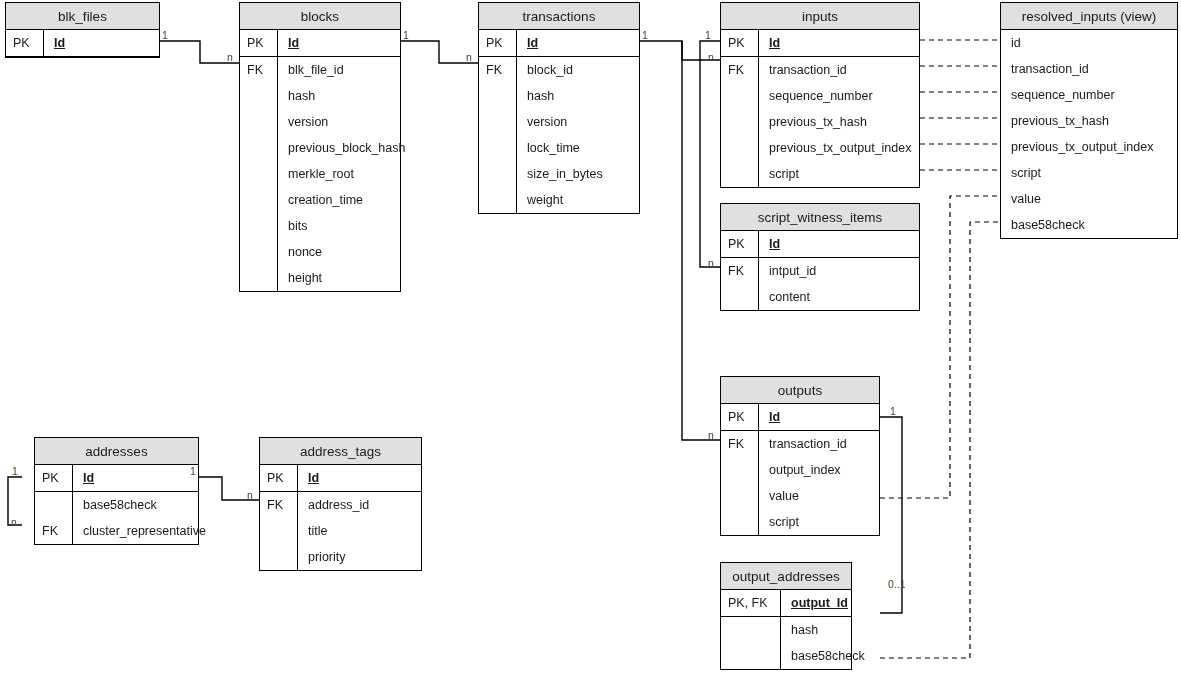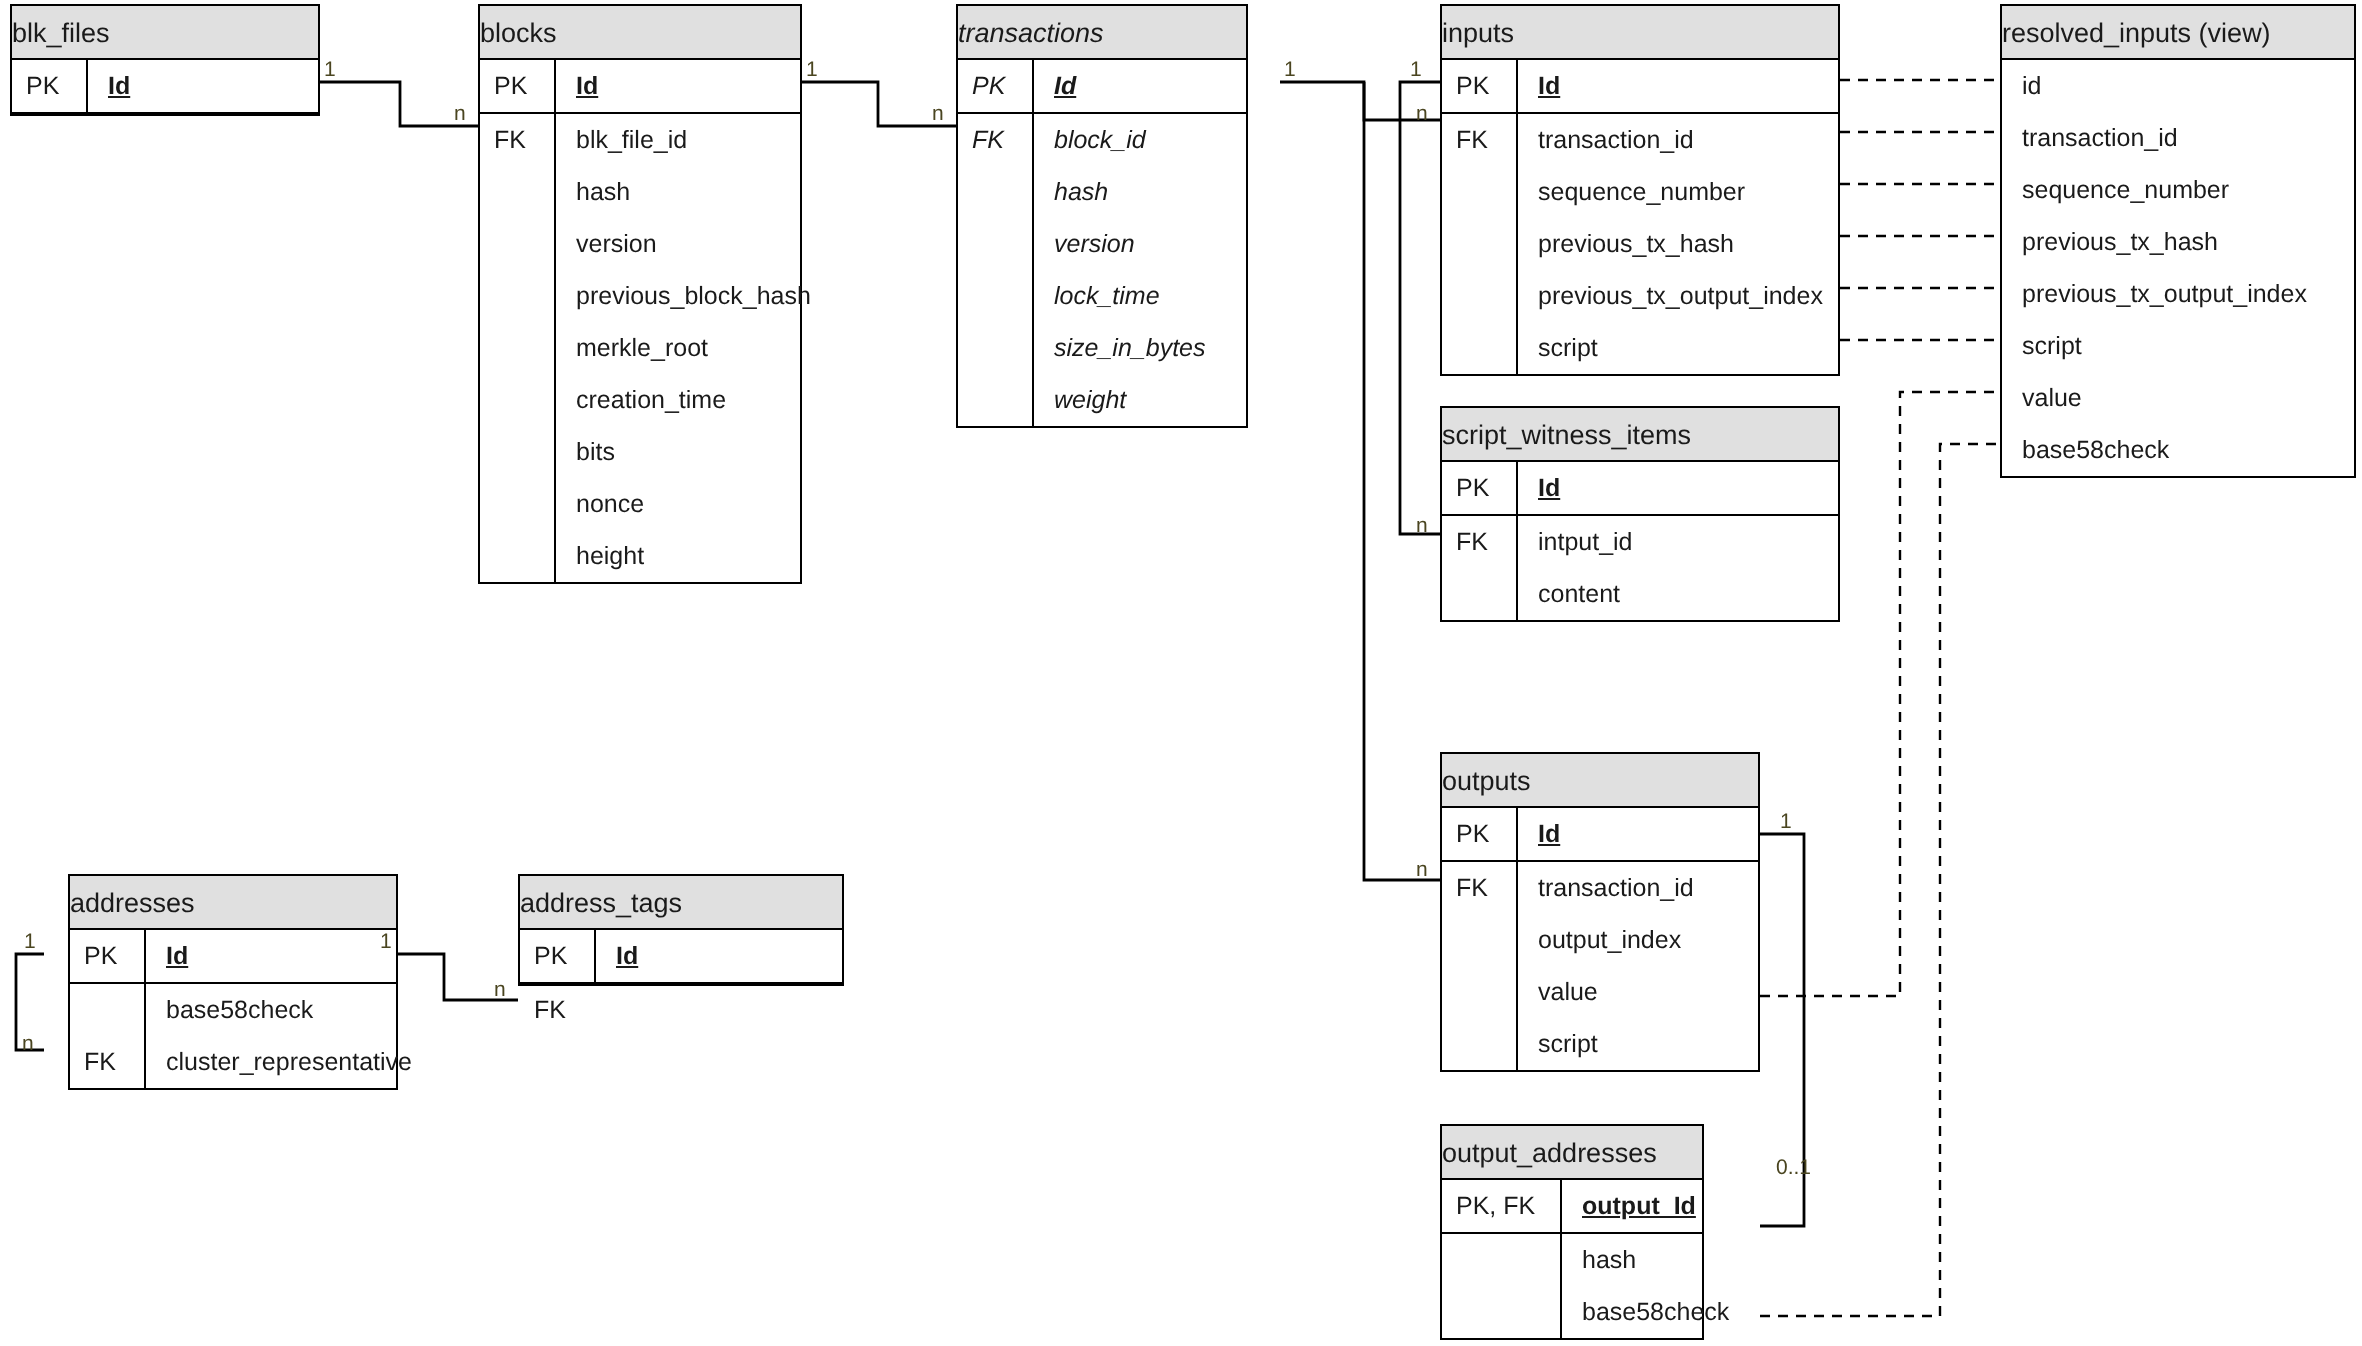--- a/index.html
+++ b/index.html
@@ -29,20 +29,21 @@
   }
   .entity {
     position: absolute;
     border: 1.3px solid #000000;
     background: #ffffff;
     box-sizing: border-box;
   }
   .ent-title {
     height: 27px;
     line-height: 27px;
+    text-align: center;
     background: #e0e0e0;
     border-bottom: 1.3px solid #000000;
     font-size: 13.5px;
     color: #1a1a1a;
     box-sizing: border-box;
     white-space: nowrap;
     overflow: hidden;
   }
   .sec {
     display: flex;
@@ -148,21 +149,21 @@
           <div class="field">version</div>
           <div class="field">previous_block_hash</div>
           <div class="field">merkle_root</div>
           <div class="field">creation_time</div>
           <div class="field">bits</div>
           <div class="field">nonce</div>
           <div class="field">height</div>
         </div>
       </div>
     </div>
-    <div class="entity" style="left: 478px; top: 2px; width: 146px; font-style: italic;">
+    <div class="entity" style="left: 478px; top: 2px; width: 162px;">
       <div class="ent-title">transactions</div>
       <div class="sec div">
         <div class="keycol">
           <div class="keylabel" style="top: 0px;">PK</div>
         </div>
         <div class="fields">
           <div class="field pk">Id</div>
         </div>
       </div>
       <div class="sec">
@@ -301,20 +302,25 @@
         <div class="keycol">
           <div class="keylabel" style="top: 0px;">PK</div>
         </div>
         <div class="fields">
           <div class="field pk">Id</div>
         </div>
       </div>
       <div class="sec">
         <div class="keycol">
           <div class="keylabel" style="top: 0px;">FK</div>
+        </div>
+        <div class="fields">
+          <div class="field">address_id</div>
+          <div class="field">title</div>
+          <div class="field">priority</div>
         </div>
       </div>
     </div>
     <div class="card" style="left: 162px; top: 30px;">1</div>
     <div class="card" style="left: 227px; top: 52px;">n</div>
     <div class="card" style="left: 403px; top: 30px;">1</div>
     <div class="card" style="left: 466px; top: 52px;">n</div>
     <div class="card" style="left: 642px; top: 30px;">1</div>
     <div class="card" style="left: 708px; top: 52px;">n</div>
     <div class="card" style="left: 708px; top: 430px;">n</div>

